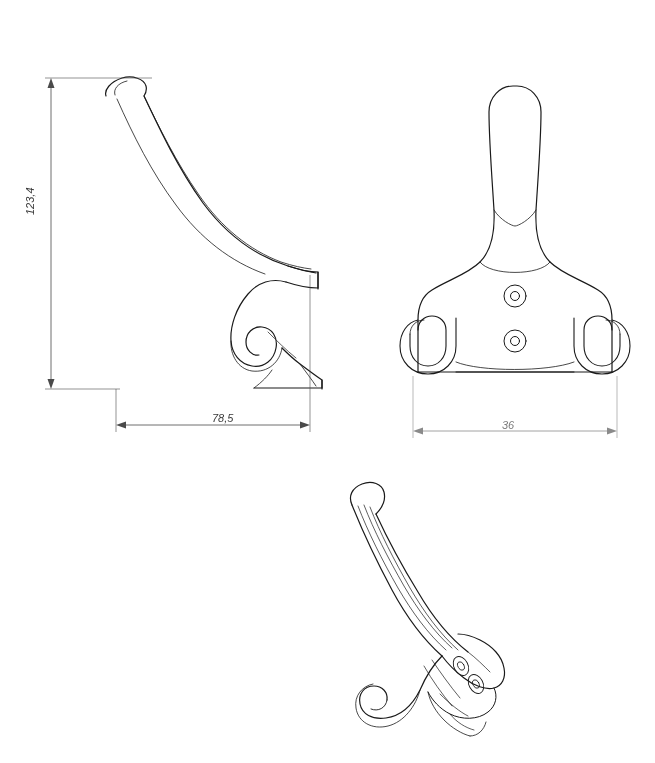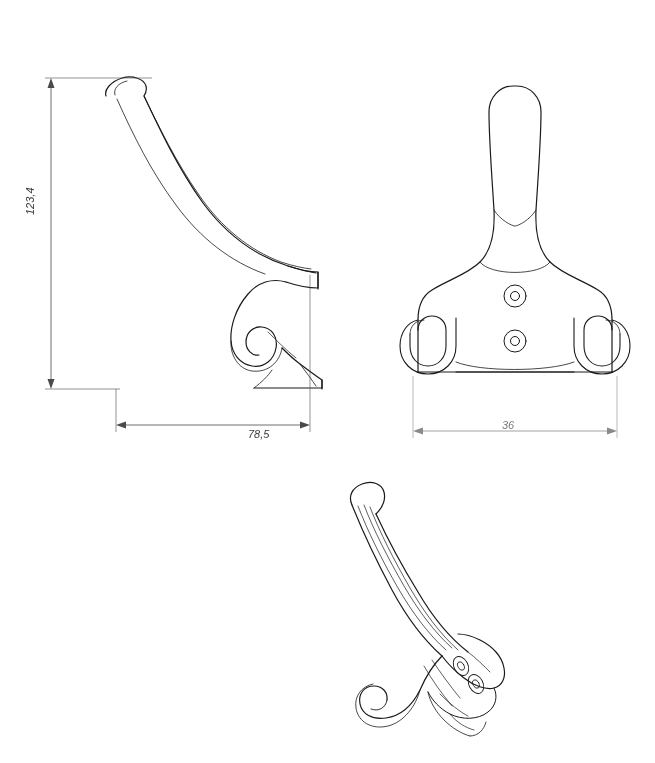--- a/index.html
+++ b/index.html
@@ -34,23 +34,22 @@
   }
   #label-height {
     left: 24px;
     top: 215px;
     transform: rotate(-90deg);
     transform-origin: left top;
     color: #3a3a3a;
   }
   #label-depth {
     left: 212px;
-    top: 428px;
+    top: 412px;
     color: #3a3a3a;
-    margin-left: 36px;
   }
   #label-width {
     left: 502px;
     top: 419px;
     color: #7a7a7a;
   }
 </style>
 </head>
 <body>
 

